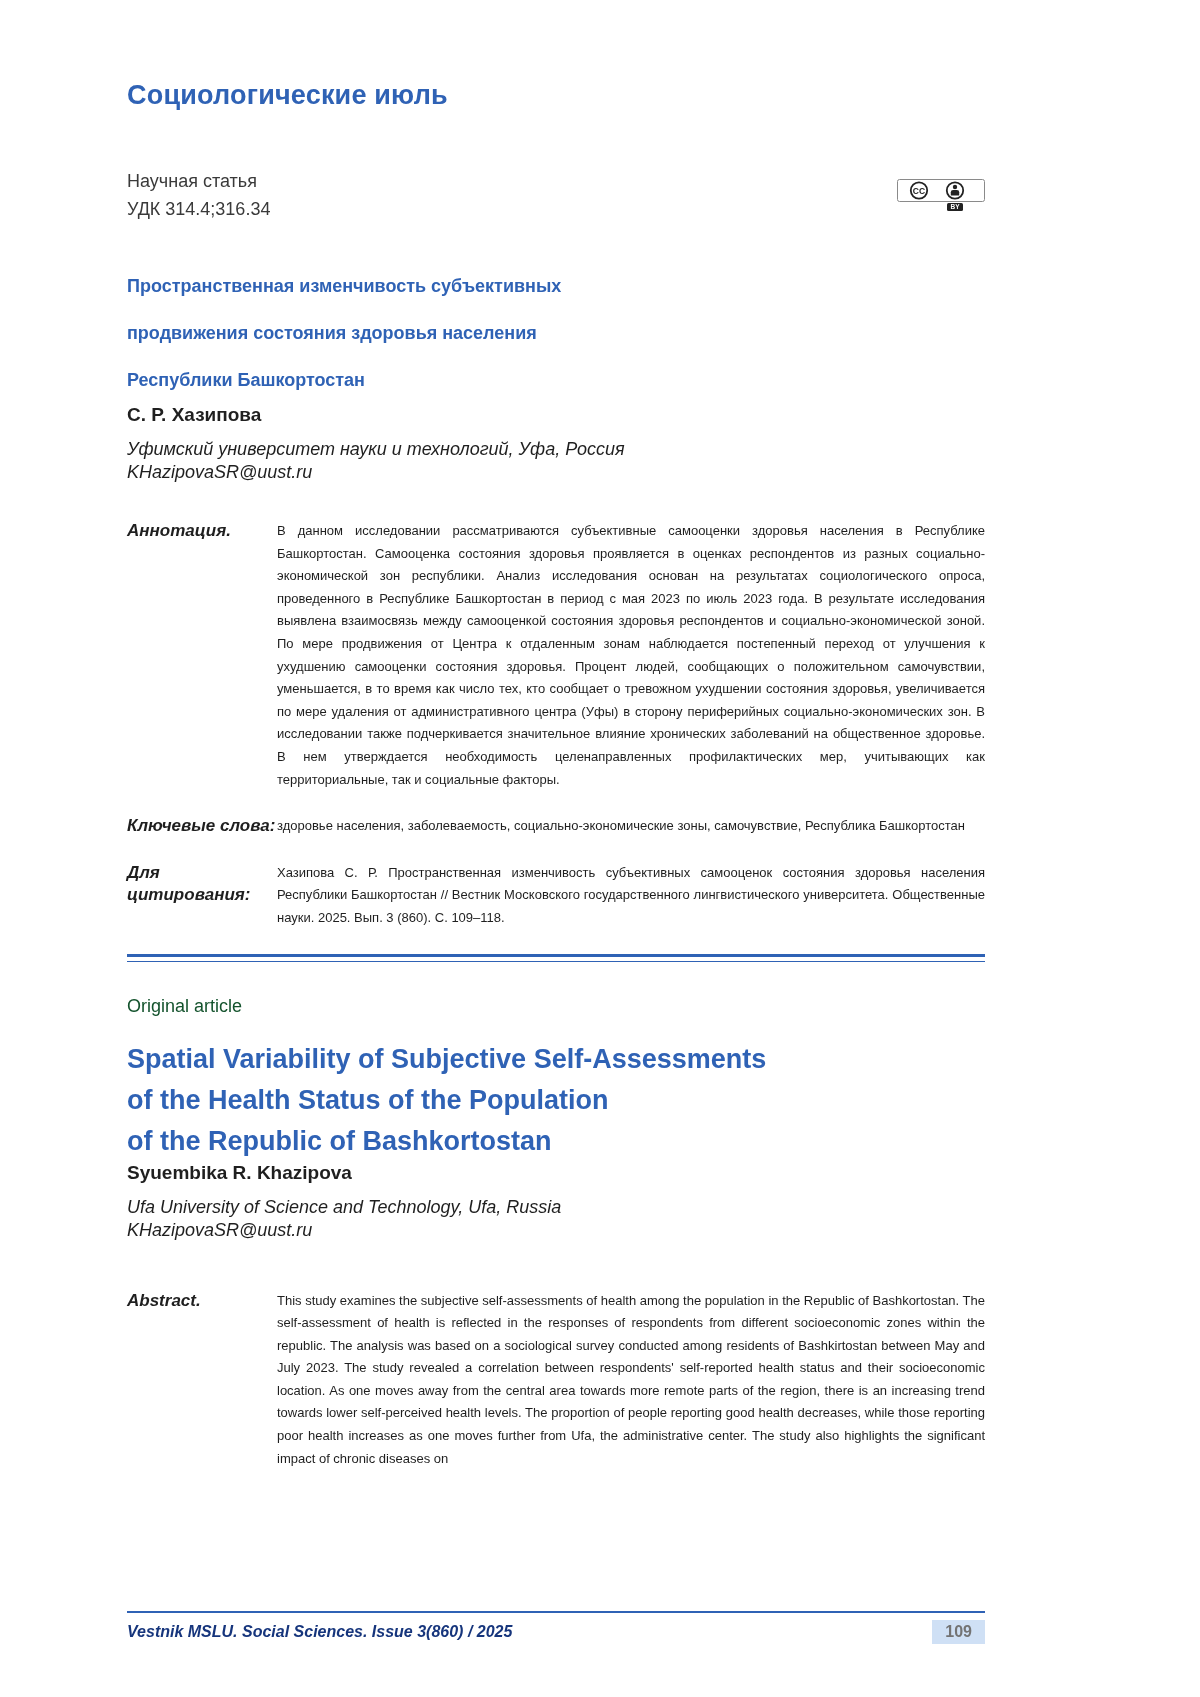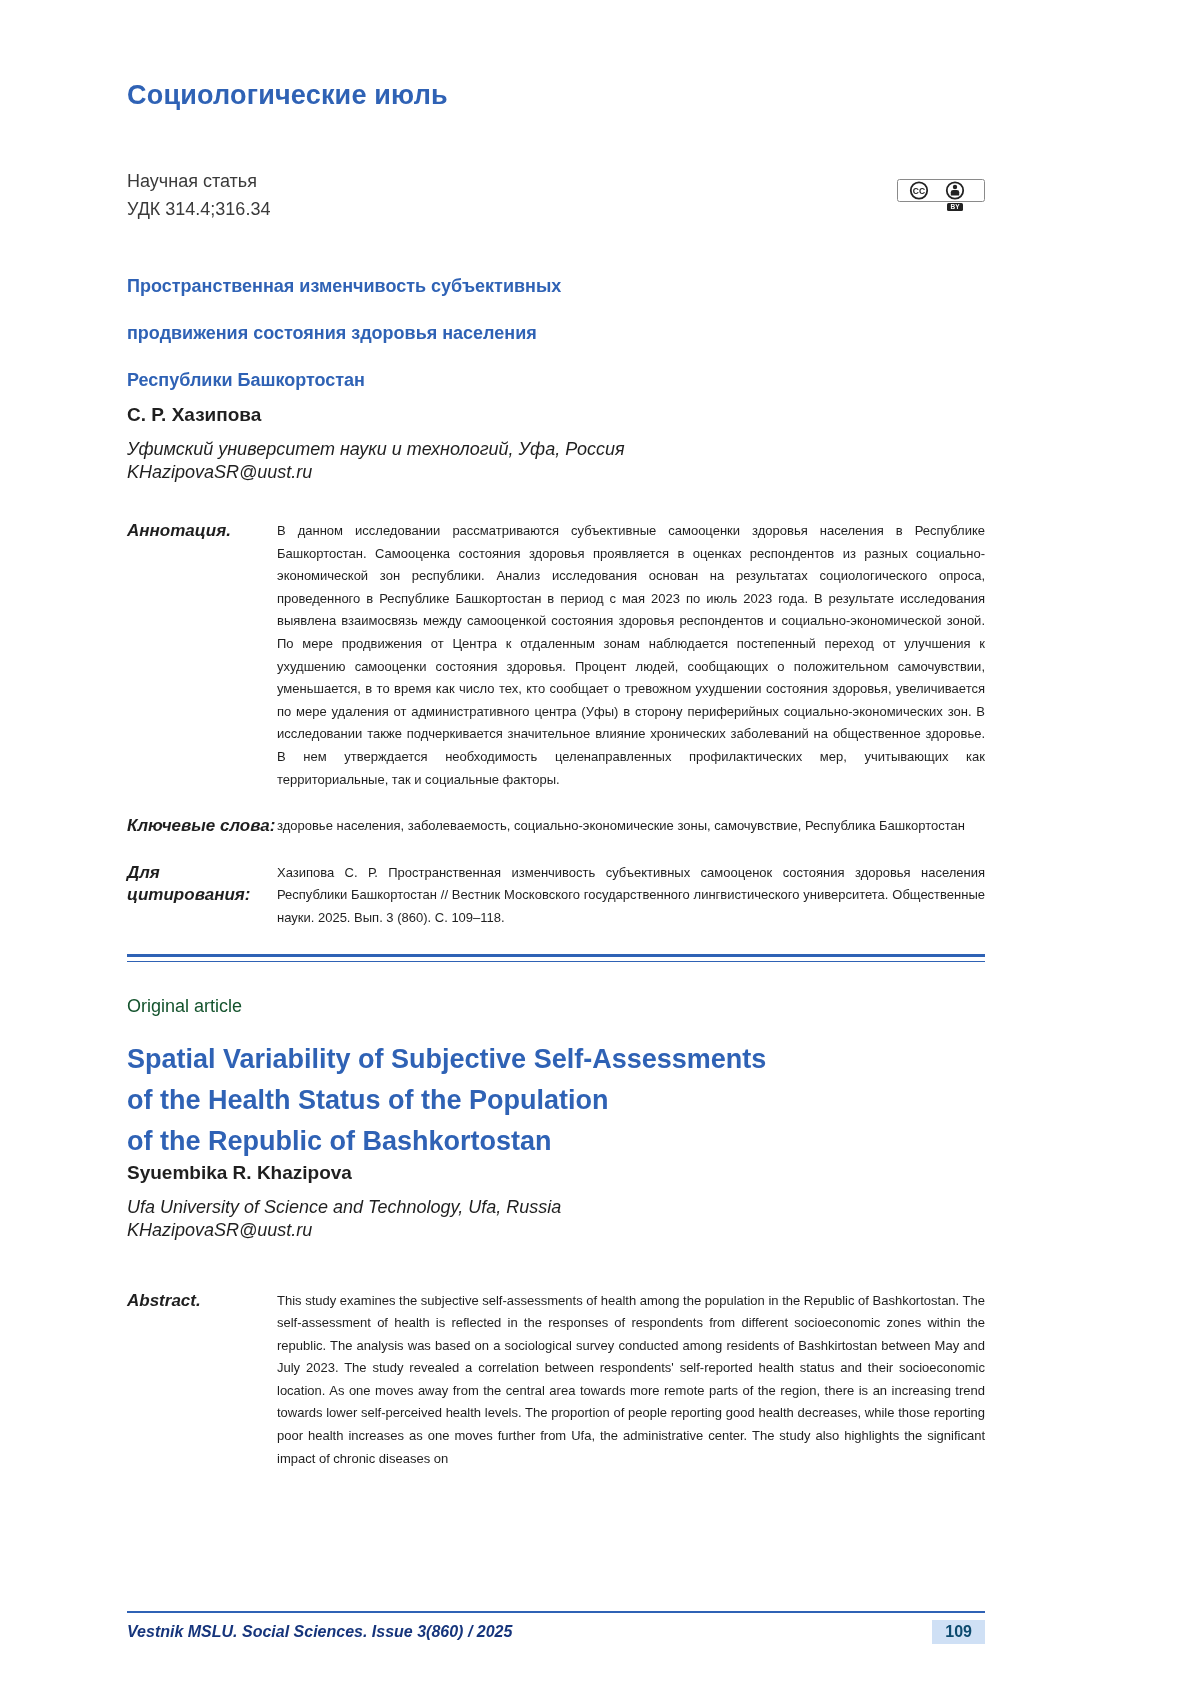--- a/index.html
+++ b/index.html
@@ -109,21 +109,21 @@
     font-weight: 700;
     font-style: italic;
     color: #16357c;
     margin-top: 21px;
   }
   .page-number {
     background: #cfe0f5;
     padding: 3px 13px;
     font-style: normal;
     font-weight: 700;
-    color: #0c4a6e;
+    color: #737373;
   }
   .badge-svg text { font-family: "Liberation Sans", sans-serif; }
 </style>
 </head>
 <body>
 
 <div class="content">
 
   <h1 class="section-heading">Социологические июль</h1>
 

